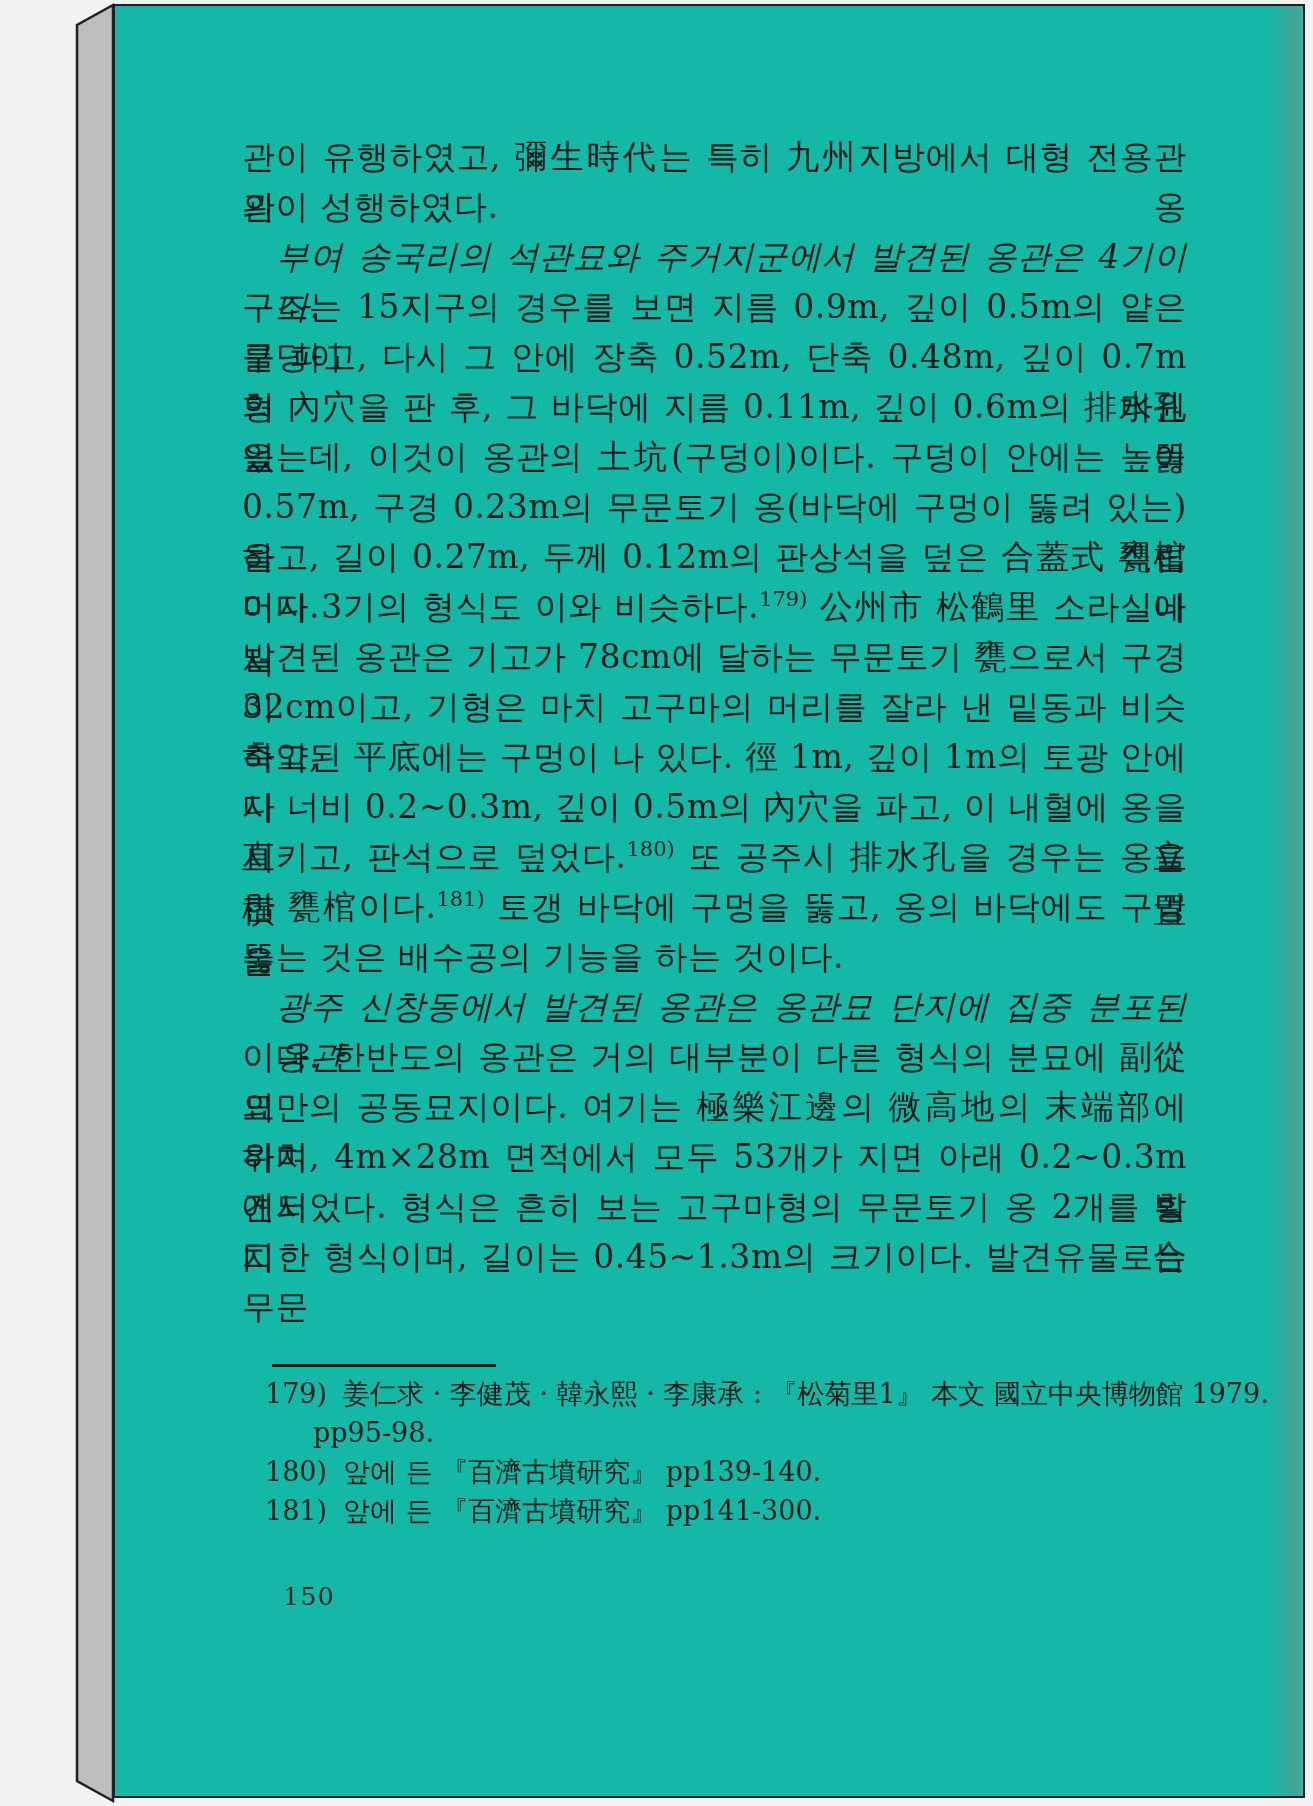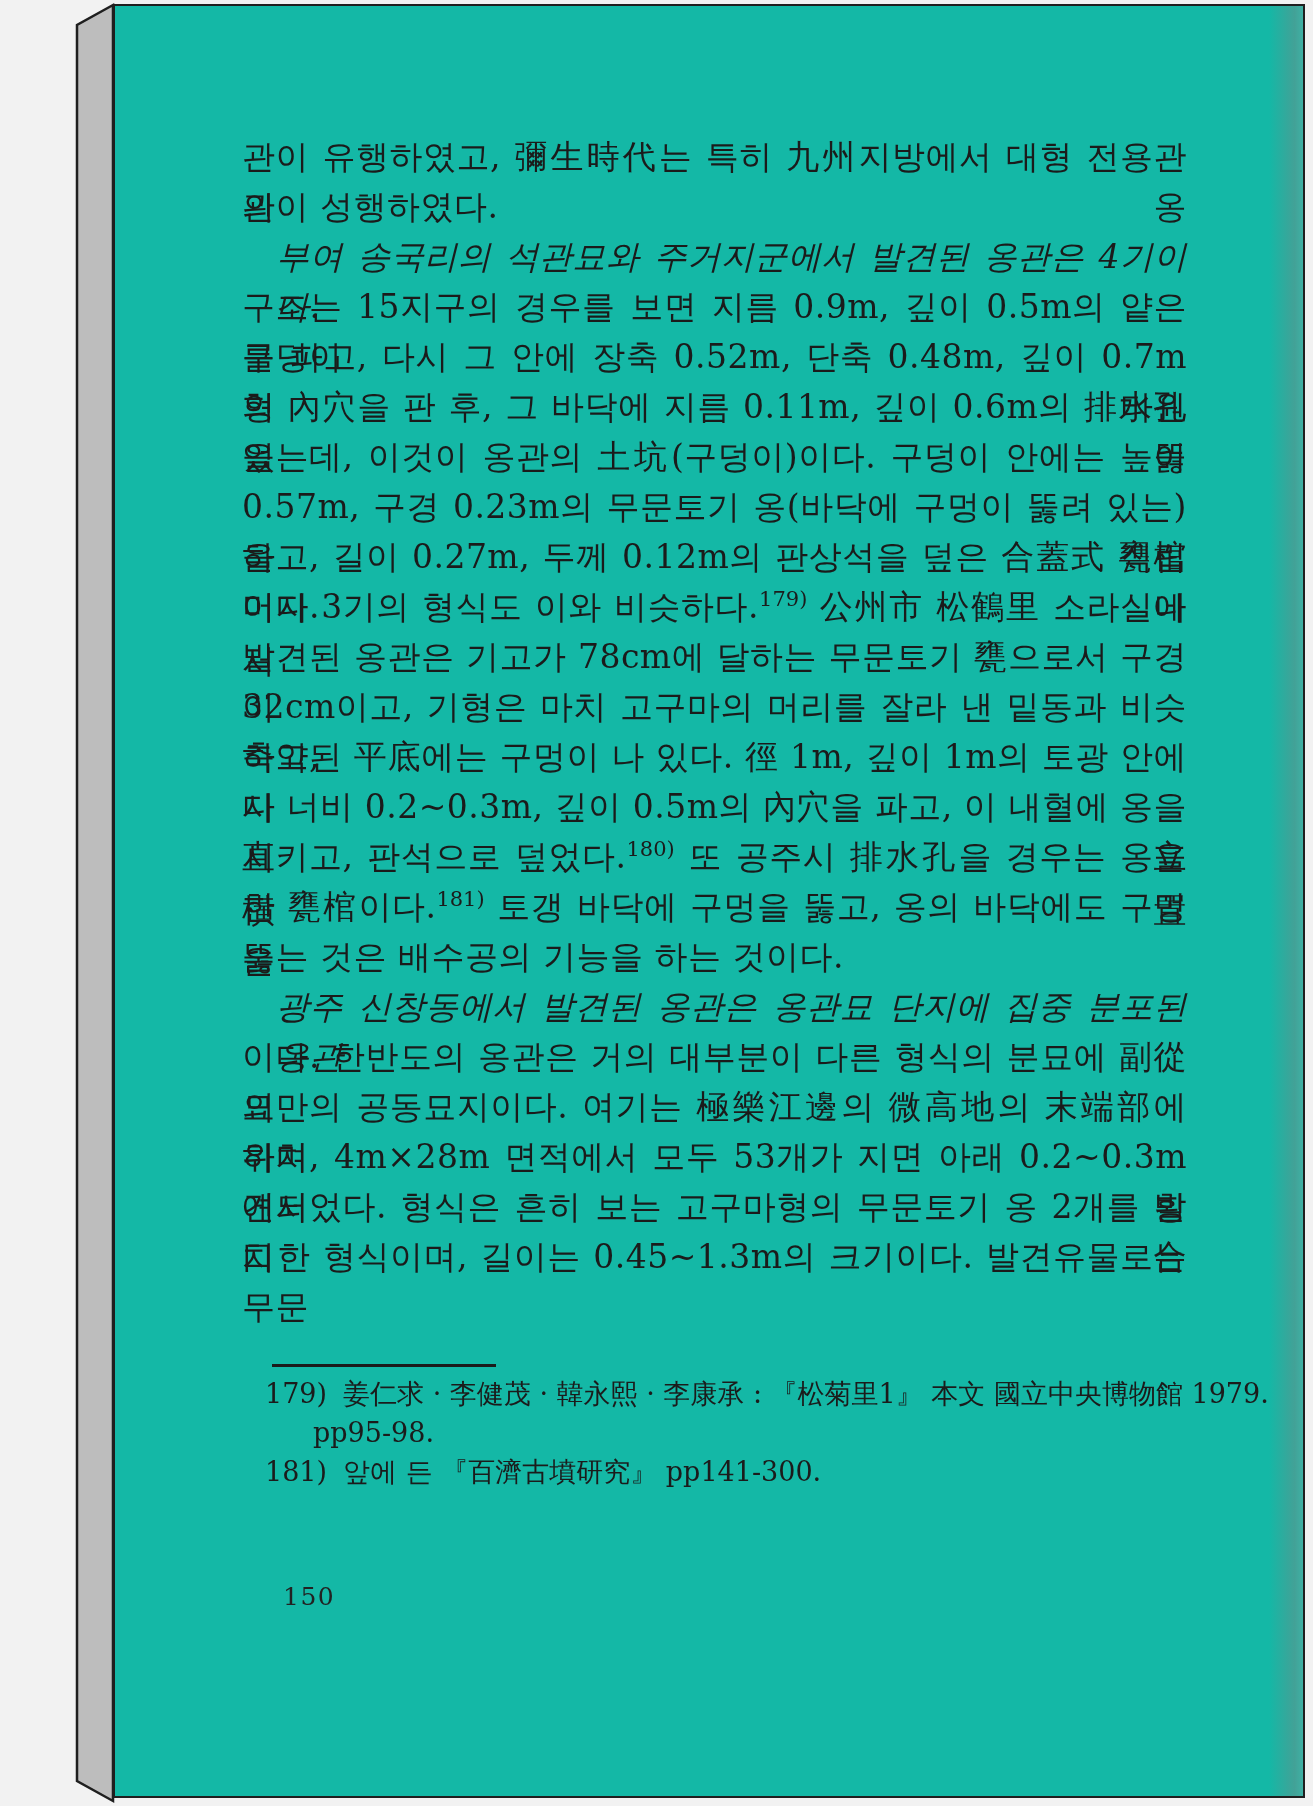--- a/index.html
+++ b/index.html
@@ -117,20 +117,21 @@
         <div class="line"><span>하며, 4m×28m 면적에서 모두 53개가 지면 아래 0.2~0.3m에서 발</span></div>
         <div class="line"><span>견되었다. 형식은 흔히 보는 고구마형의 무문토기 옹 2개를 횡치 合</span></div>
         <div class="line"><span>口한 형식이며, 길이는 0.45~1.3m의 크기이다. 발견유물로는 무문</span></div>
       </div>
 
     <div class="footnote-rule"></div>
 
     <div class="footnotes">
         <div class="fn-line"><span class="fn-marker">179)</span><span>姜仁求 · 李健茂 · 韓永熙 · 李康承 : 『松菊里1』 本文  國立中央博物館  1979.</span></div>
         <div class="fn-line cont">pp95-98.</div>
+        <div class="fn-line"><span class="fn-marker">180)</span><span>앞에 든 『百濟古墳研究』 pp139-140.</span></div>
         <div class="fn-line"><span class="fn-marker">181)</span><span>앞에 든 『百濟古墳研究』 pp141-300.</span></div>
       </div>
 
     <div class="page-number">150</div>
 
     <div class="right-shade"></div>
   </div>
 
 </div>
 

